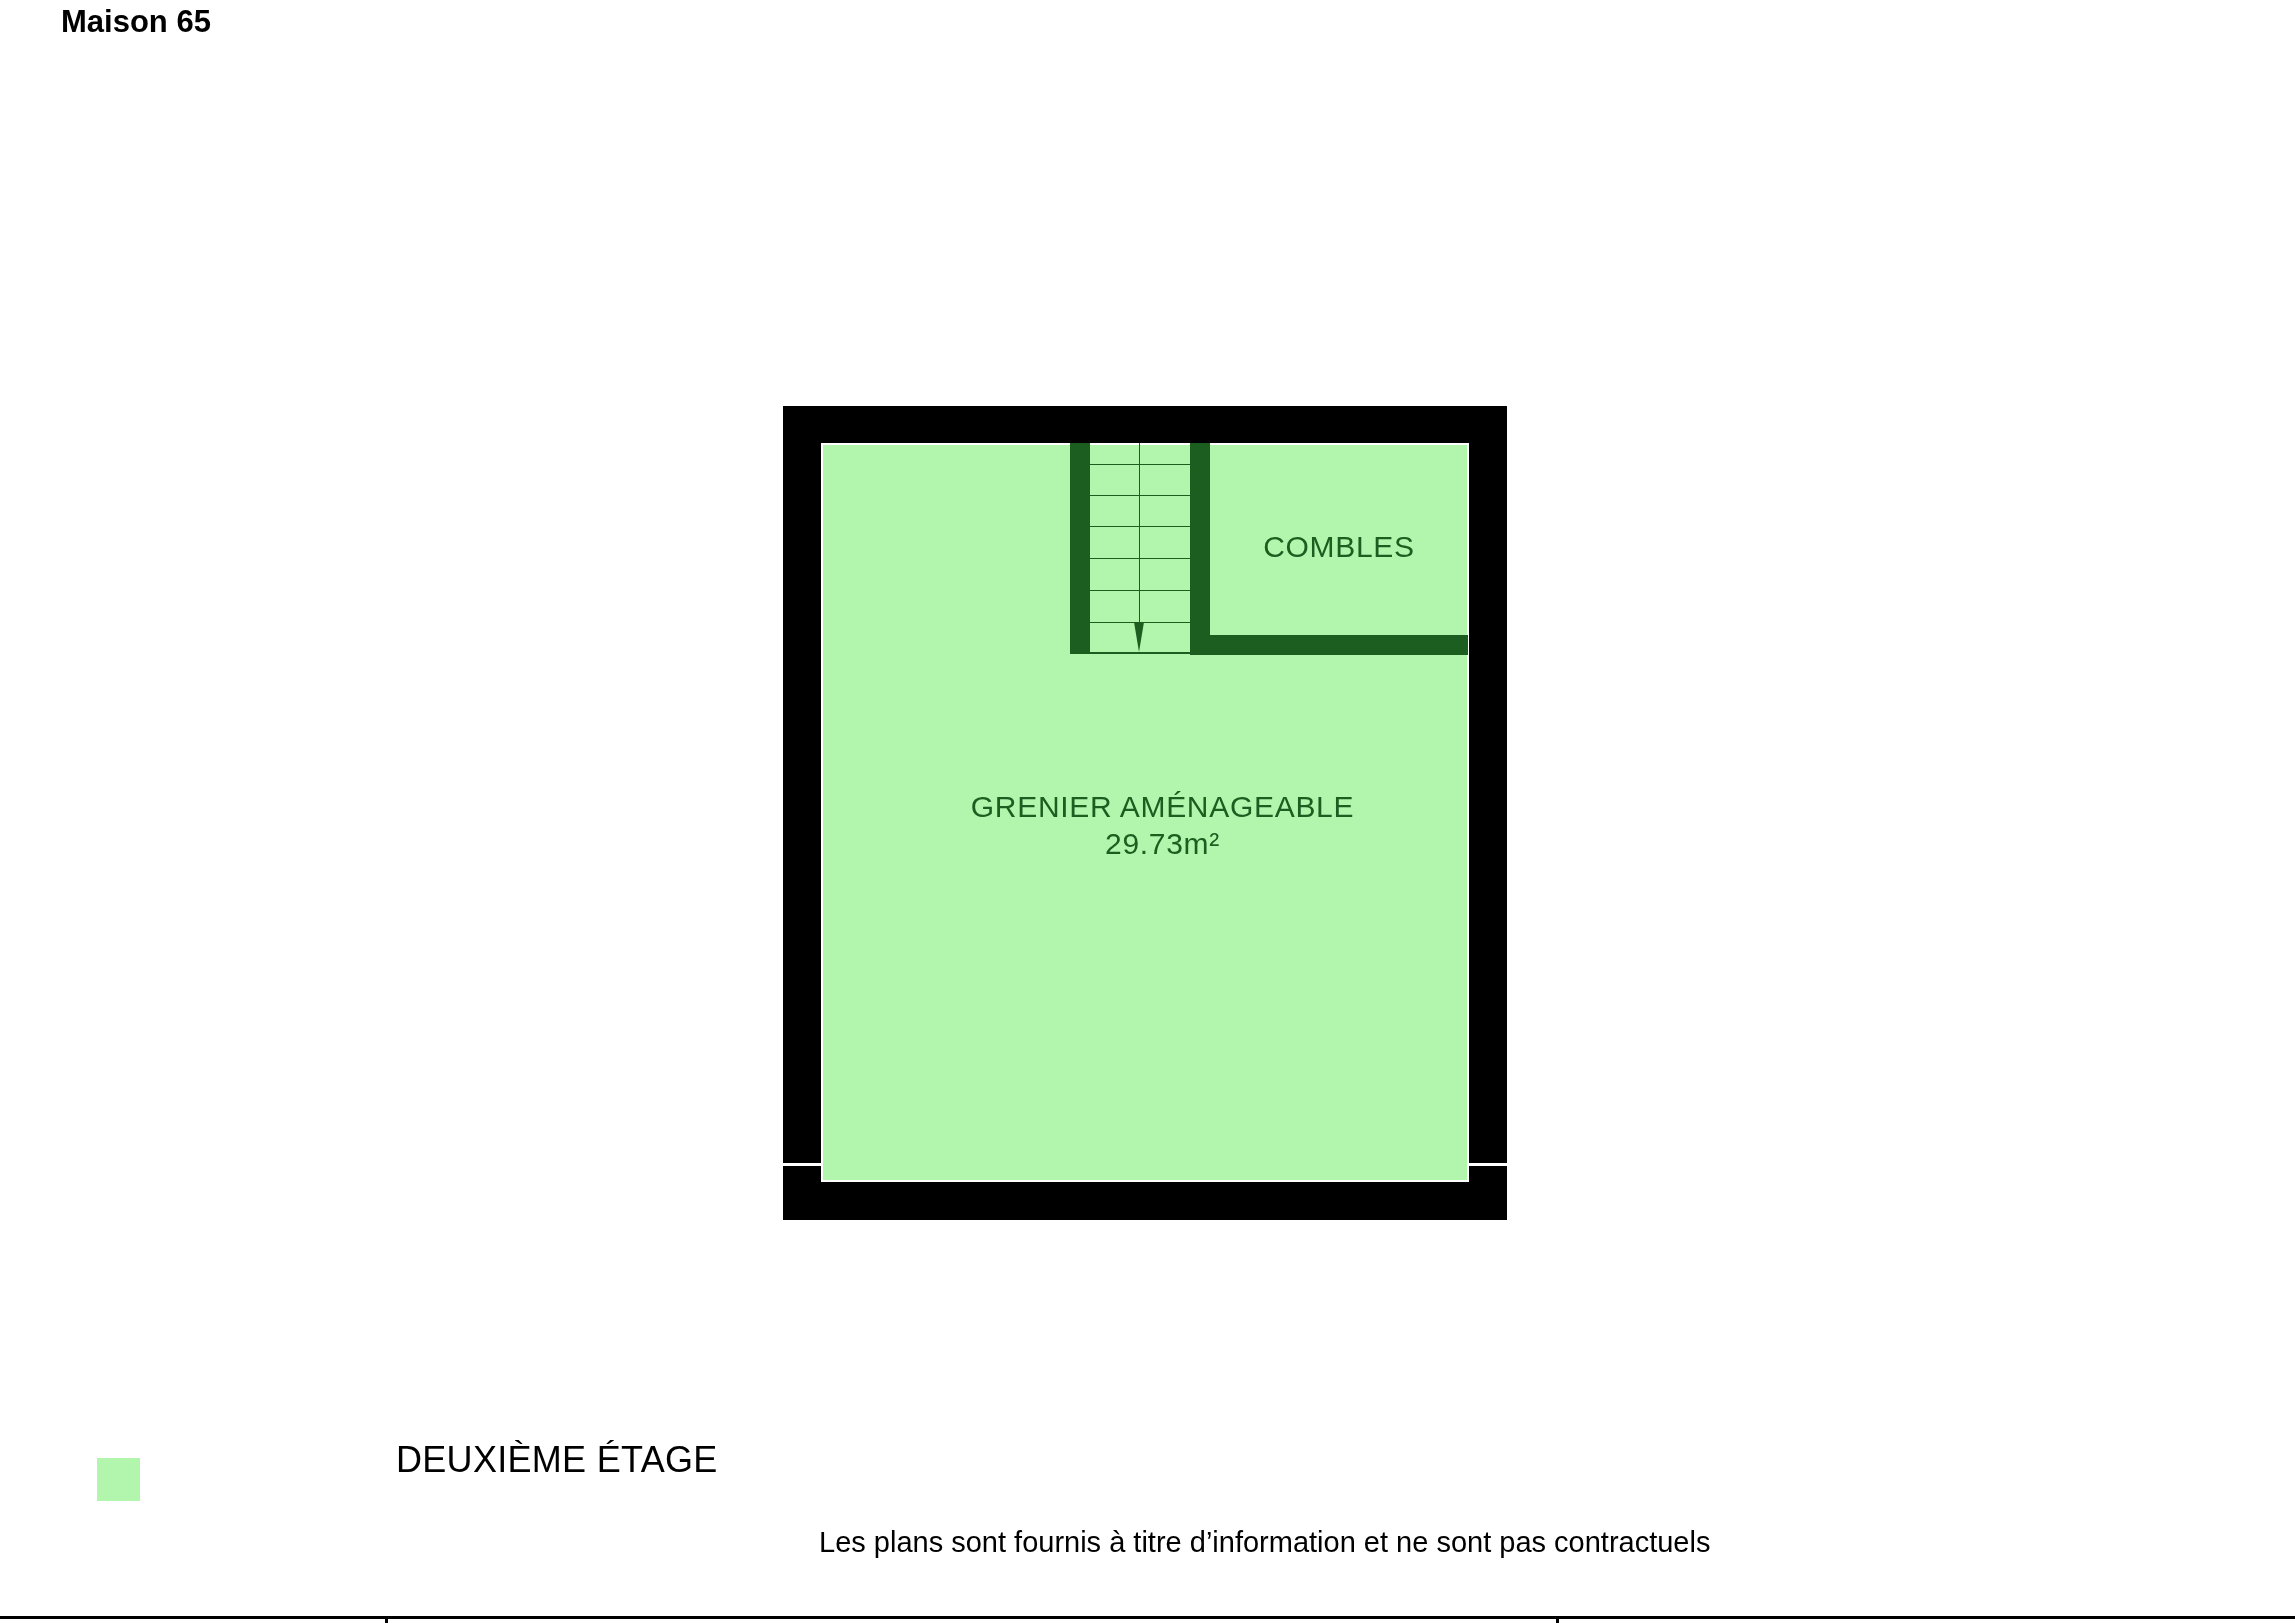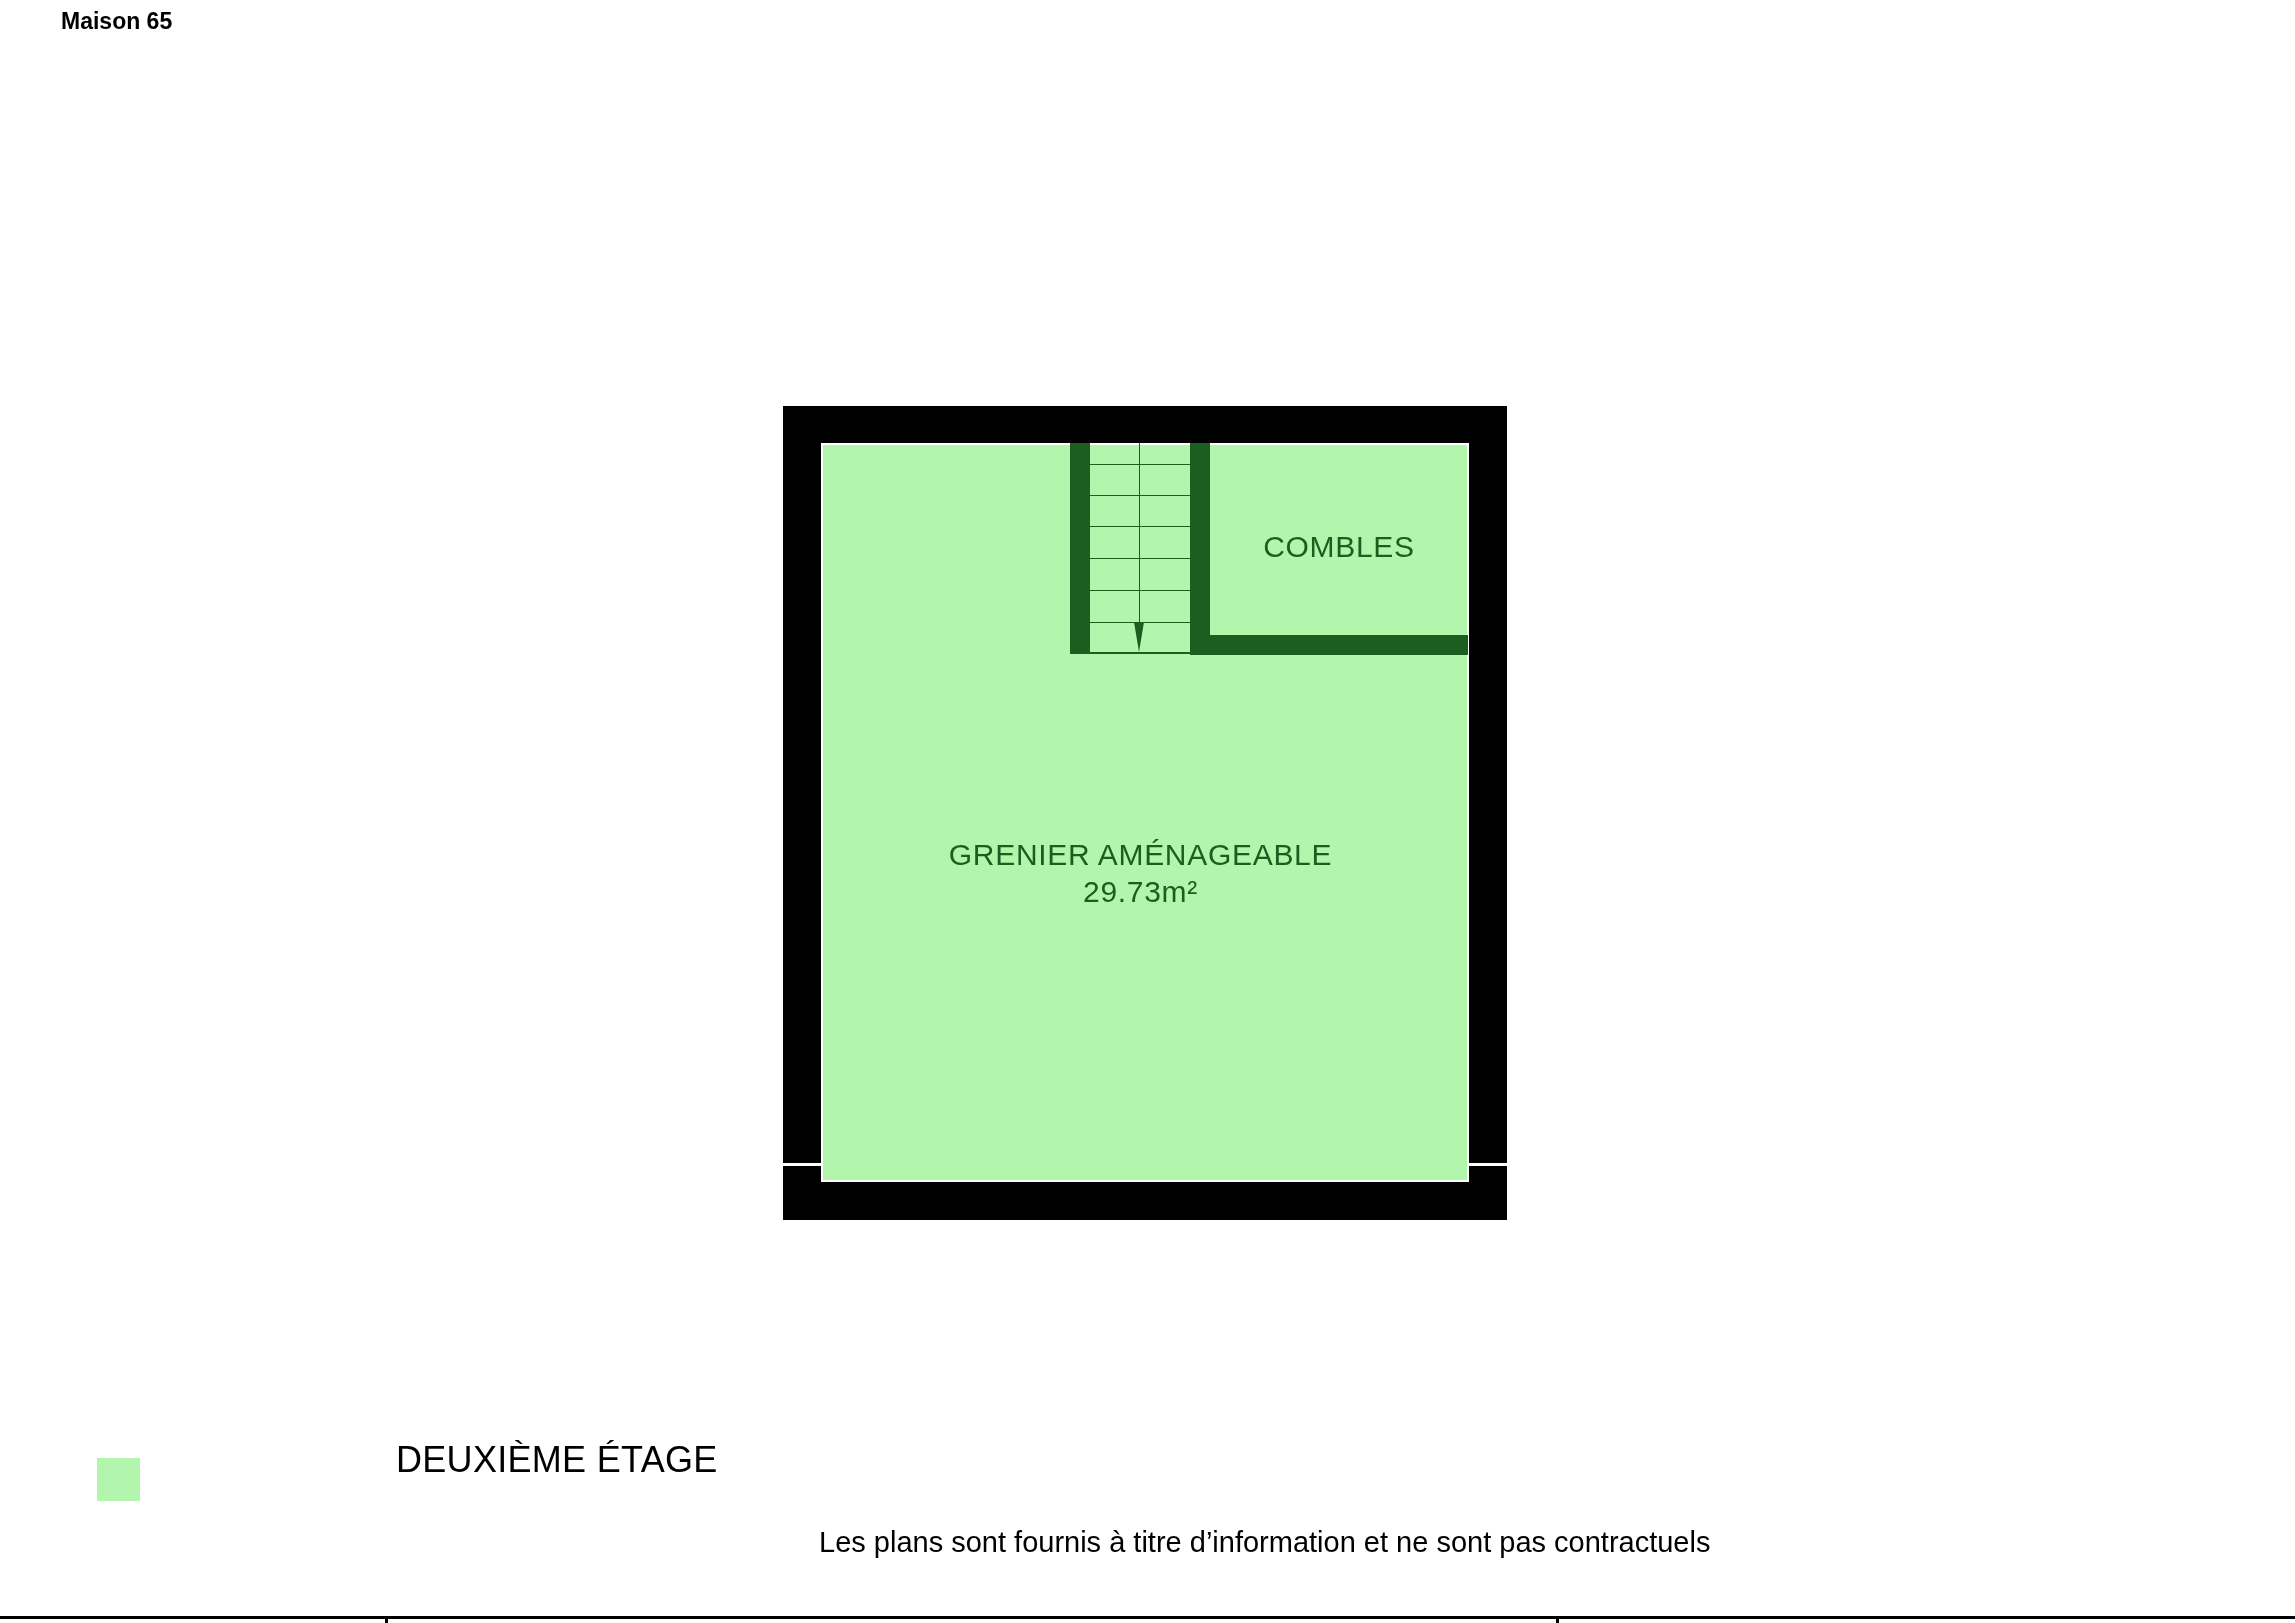--- a/index.html
+++ b/index.html
@@ -34,28 +34,28 @@
   #stair-arrow{
     position:absolute;left:44px;top:179px;width:0;height:0;
     border-left:5.2px solid transparent;border-right:5.2px solid transparent;
     border-top:30px solid #1b5e20;
   }
   .room-label{
     position:absolute;color:#1b5e20;text-align:center;
     font-size:30px;line-height:37px;letter-spacing:0.7px;white-space:nowrap;
   }
   #combles-label{left:427px;top:122px;width:258px;}
-  #grenier-label{left:96px;top:382px;width:523px;margin-top:48px;}
+  #grenier-label{left:118px;top:382px;width:523px;}
   
   #legend{position:absolute;left:97px;top:1458px;height:43px;}
   #legend-swatch{
     position:absolute;left:0;top:0;width:43px;height:43px;background:#b2f5ad;
   }
   #legend-label{
-    position:absolute;left:61px;top:1.3px;font-size:23px;line-height:41px;
+    position:absolute;left:61px;top:1.3px;font-size:31px;line-height:41px;
     font-weight:700;color:#000000;white-space:nowrap;
   }
   #floor-title{
     position:absolute;left:396px;top:1439px;font-size:36px;line-height:42px;
     font-weight:400;color:#000000;letter-spacing:0.3px;white-space:nowrap;
   }
   #disclaimer{
     position:absolute;left:807px;top:1525px;font-size:29px;line-height:34px;
     color:#000000;white-space:nowrap;margin-left:12px;
   }

